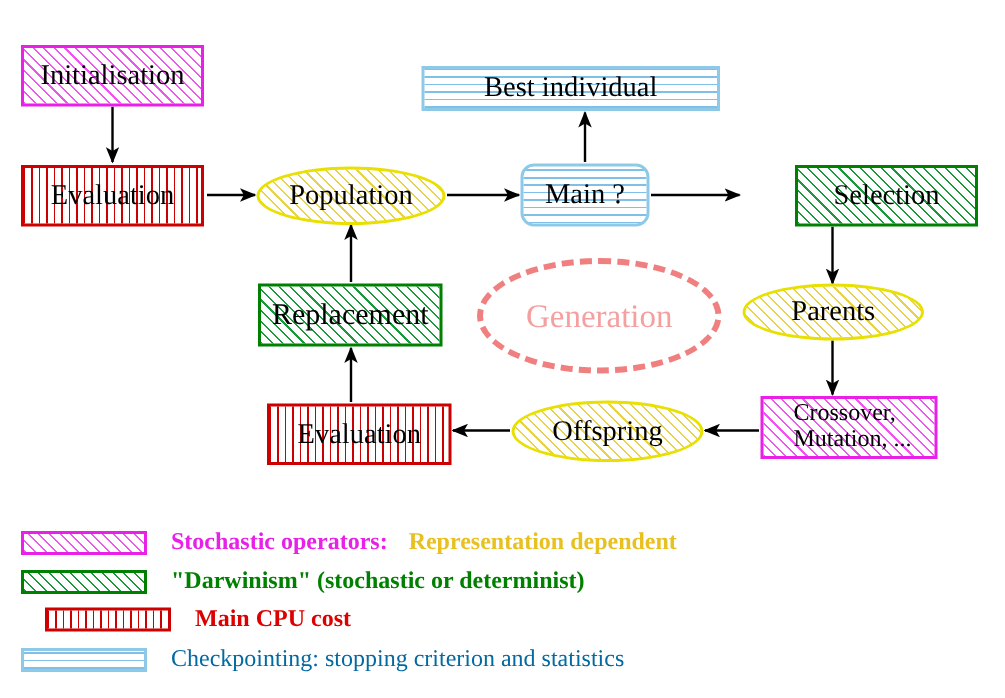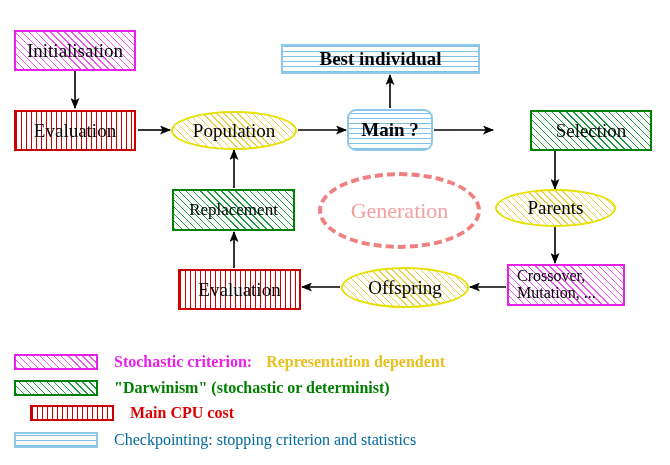--- a/index.html
+++ b/index.html
@@ -51,21 +51,20 @@
     background-color: #ffffff;
     background-image: repeating-linear-gradient(45deg,
         #1a9a3c 0px, #1a9a3c 1px, rgba(255,255,255,0) 1px, rgba(255,255,255,0) 5px);
     border: 2px solid #008000;
   }
   .fill-blue {
     background-color: #ffffff;
     background-image: repeating-linear-gradient(0deg,
         #7ec0e8 0px, #7ec0e8 1px, rgba(255,255,255,0) 1px, rgba(255,255,255,0) 5px);
     border: 2px solid #8ecae8;
-    font-weight: bold;
   }
   .fill-yellow {
     background-color: #ffffff;
     background-image: repeating-linear-gradient(45deg,
         #e8d24a 0px, #e8d24a 1px, rgba(255,255,255,0) 1px, rgba(255,255,255,0) 5px);
     border: 2px solid #e8e000;
   }
 
   .ellipse { border-radius: 50%; }
   .rounded { border-radius: 9px; }
@@ -105,21 +104,21 @@
     font-size: 16px;
     white-space: nowrap;
   }
   .lt-magenta { color: #e820e8; font-weight: bold; }
   .lt-gold    { color: #e8c020; font-weight: bold; }
   .lt-green   { color: #008000; font-weight: bold; }
   .lt-red     { color: #dd0000; font-weight: bold; }
   .lt-blue    { color: #0369a1; }
   .two-line { flex-direction: column; align-items: flex-start; justify-content: center; }
   .two-line > span { display: block; width: 100%; text-align: left; }
-  .cx-line { font-size: 16px; padding-left: 8px; }
+  .cx-line { font-size: 16px; padding-left: 20px; }
 </style>
 </head>
 <body>
 
 <div id="page">
 
   <svg id="svg-layer" viewBox="0 0 670 465" xmlns="http://www.w3.org/2000/svg">
     <defs>
       <marker id="ah" markerWidth="11" markerHeight="9" refX="10" refY="4.5" orient="auto" markerUnits="userSpaceOnUse">
         <path d="M0,0 L11,4.5 L0,9 L2.6,4.5 Z" fill="#000000"></path>
@@ -175,34 +174,34 @@
   </div>
 
   <div class="node fill-yellow ellipse" style="left:341px; top:267px; width:128px; height:41px;font-family:Liberation Serif, serif;">
     <span>Offspring</span>
   </div>
 
   <div class="node fill-red" style="left:178px; top:269px; width:123px; height:41px;">
     <span>Evaluation</span>
   </div>
 
-  <div class="node fill-green" style="left:172px; top:189px; width:123px; height:42px; font-size:17px;">
+  <div class="node fill-green" style="left:172px; top:189px; width:123px; height:42px; font-size:20px;">
     <span>Replacement</span>
   </div>
 
   <div class="node generation-ellipse" style="left:318px; top:172px; width:163px; height:77px; z-index:2;">
     <span>Generation</span>
   </div>
 
   <div id="legend">
 
     <div class="legend-row" style="top:6px;">
       <div class="legend-swatch fill-magenta"></div>
       <div class="legend-text">
-        <span class="lt-magenta">Stochastic criterion:</span>
+        <span class="lt-magenta">Stochastic operators:</span>
         <span class="lt-gold" style="margin-left:10px;">Representation dependent</span>
       </div>
     </div>
 
     <div class="legend-row" style="top:32px;">
       <div class="legend-swatch fill-green"></div>
       <div class="legend-text lt-green">"Darwinism" (stochastic or determinist)</div>
     </div>
 
     <div class="legend-row" style="top:57px;padding-left:16px;">

